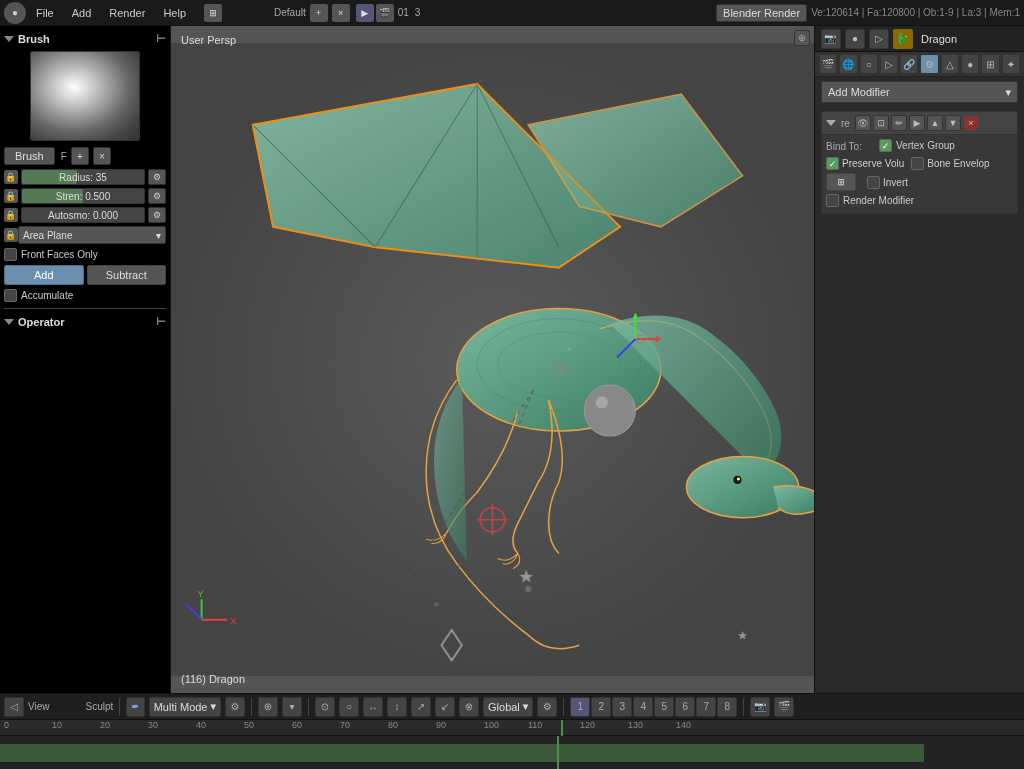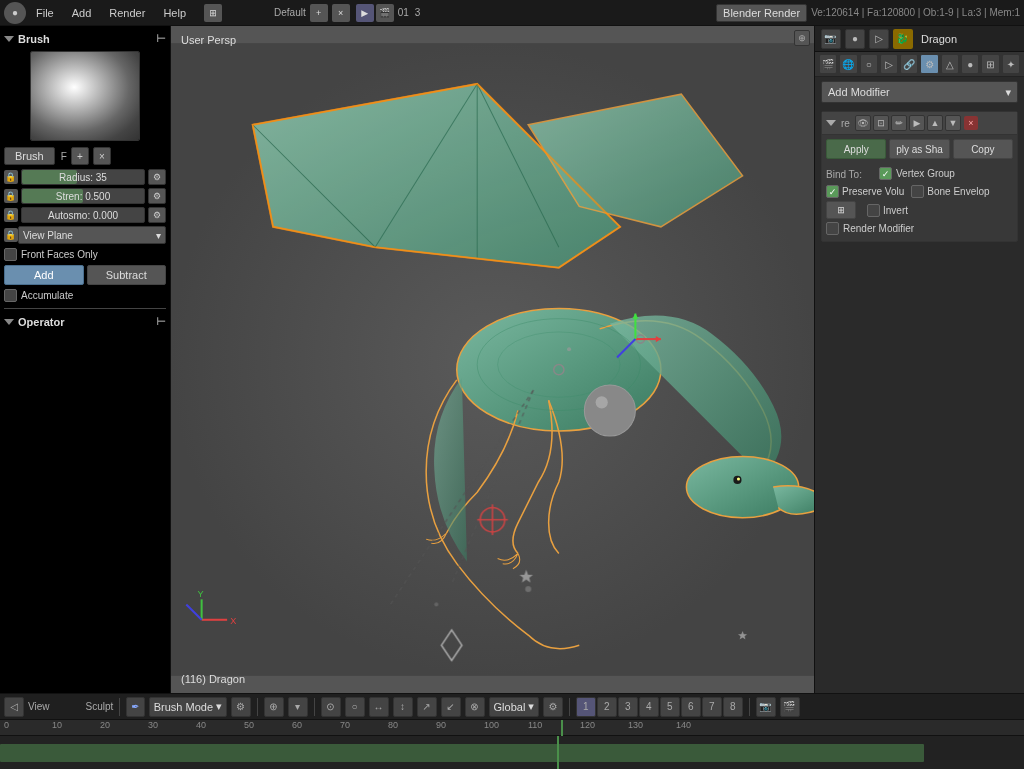--- a/index.html
+++ b/index.html
@@ -394,21 +394,21 @@
       <div class="prop-slider" style="flex:1;">
         <div class="prop-slider-fill" style="width:0%;"></div>
         <div class="prop-value">Autosmo: 0.000</div>
       </div>
       <div class="prop-btn">⚙</div>
     </div>
 
     <div class="dropdown-row">
       <div class="lock-icon">🔒</div>
       <div class="dropdown-full">
-        <span>View Plane</span>
+        <span>Area Plane</span>
         <span>▾</span>
       </div>
     </div>
 
     <div class="checkbox-row">
       <div class="checkbox"></div>
       <span class="checkbox-label">Front Faces Only</span>
     </div>
 
     <div class="btn-row">
@@ -578,25 +578,20 @@
           <div class="mod-icon">👁</div>
           <div class="mod-icon">⊡</div>
           <div class="mod-icon">✏</div>
           <div class="mod-icon">▶</div>
           <div class="mod-icon">▲</div>
           <div class="mod-icon">▼</div>
         </div>
         <div class="close-btn">×</div>
       </div>
 
-      <div class="modifier-actions">
-        <div class="mod-btn mod-btn-primary">Apply</div>
-        <div class="mod-btn">ply as Sha</div>
-        <div class="mod-btn">Copy</div>
-      </div>
 
       <div class="modifier-props">
 
 
         <div class="mod-prop-row">
           <span class="mod-prop-label">Bind To:</span>
           <div style="display:flex;flex-direction:column;gap:2px;">
             <div class="mod-checkbox-row">
               <div class="mod-checkbox checked">
                 <span class="checkmark">✓</span>
@@ -636,21 +631,21 @@
 
 <div class="bottom-toolbar">
   <div class="tool-icon">◁</div>
   <span style="font-size:10px;color:#aaa;">View</span>
   <span style="font-size:10px;color:#aaa;margin-left:32px;">Sculpt</span>
   <div class="separator"></div>
   <div style="display:flex;align-items:center;gap:2px;height:20px;background:#444;border:1px solid #333;border-radius:2px;padding:0 4px;">
     <span style="font-size:10px;color:#8af;">✒</span>
   </div>
   <div class="mode-dropdown">
-    <span>Brush Mode</span>
+    <span>Multi Mode</span>
     <span>▾</span>
   </div>
   <div class="tool-icon">⚙</div>
   <div class="separator"></div>
 
   <div class="tool-icon">⊕</div>
   <div class="tool-icon">▾</div>
   <div class="separator"></div>
   <div class="tool-icon">⊙</div>
   <div class="tool-icon">○</div>

